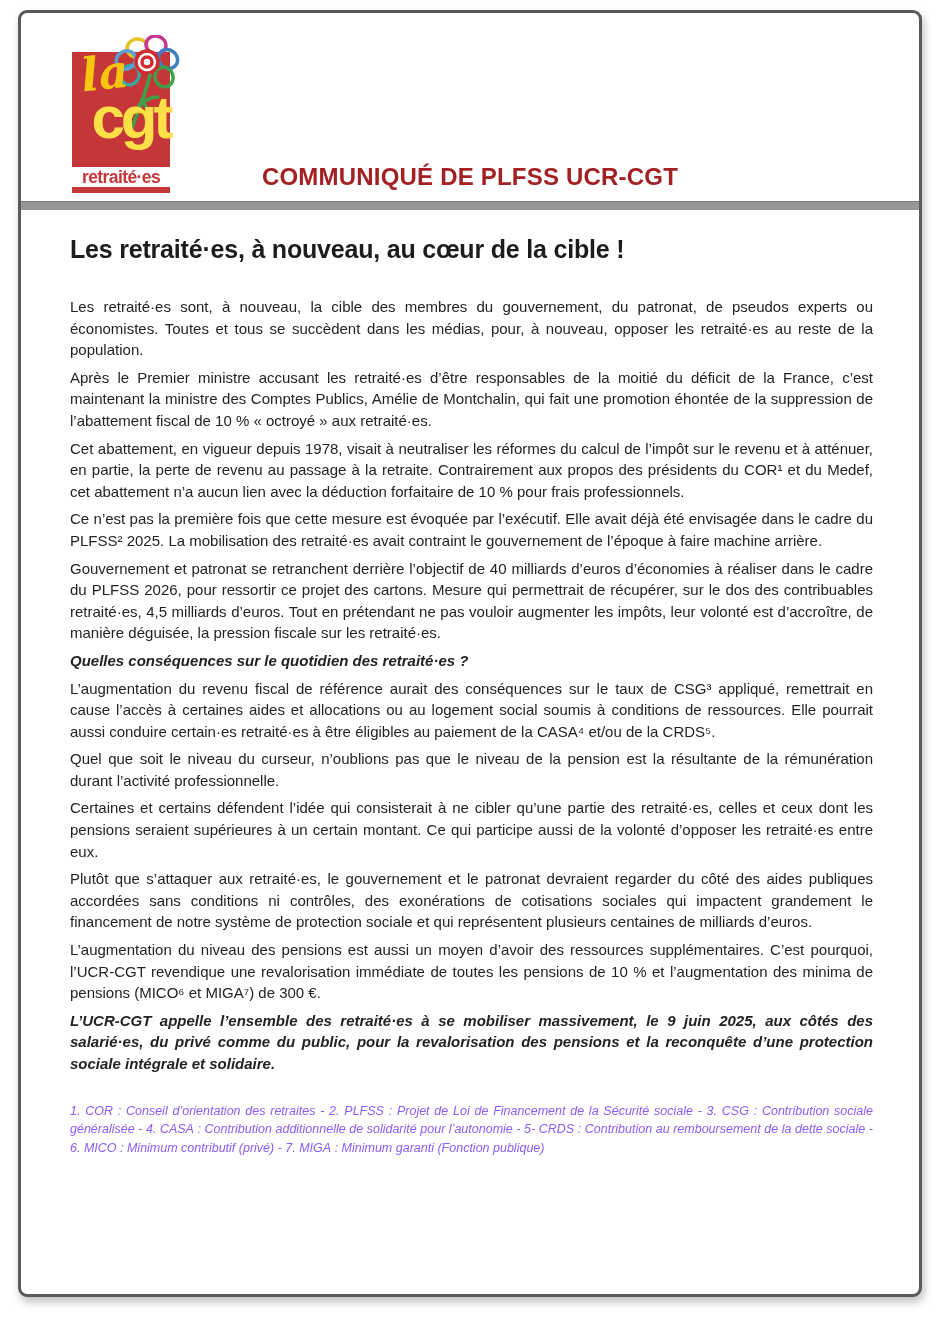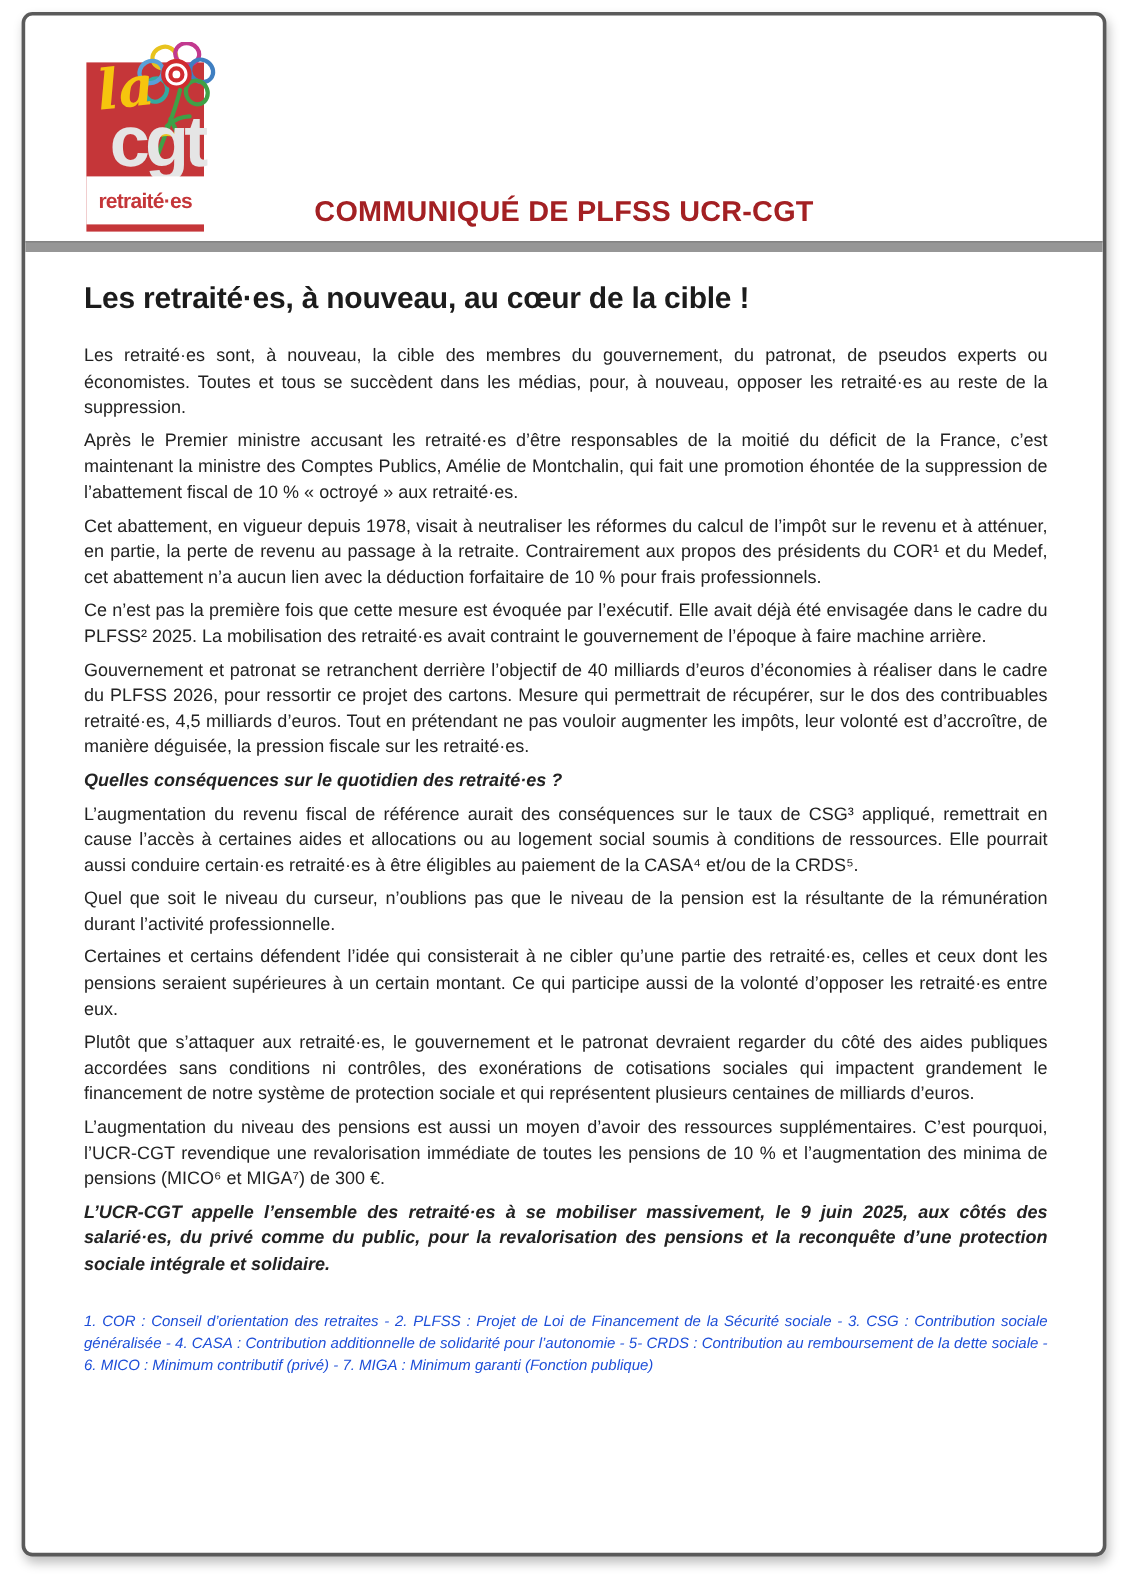--- a/index.html
+++ b/index.html
@@ -31,28 +31,28 @@
     color: #f6c50e;
     font-family: "DejaVu Serif", serif;
     font-style: italic; font-weight: bold;
     font-size: 46px; line-height: 1;
     transform: rotate(-6deg);
     z-index: 3;
   }
   .logo-cgt {
     position: absolute; left: 0; right: 0; top: 36px;
     text-align: center;
-    color: #e5e5e5; font-weight: bold;
+    color: #fde047; font-weight: bold;
     font-size: 60px; line-height: 1;
     letter-spacing: -4px;
     z-index: 2;
     margin-left: 19px;
   }
   .logo-band {
-    position: absolute; left: 0; right: 0; bottom: 6px; height: 40px;
+    position: absolute; left: 0; right: 0; bottom: 6px; height: 20px;
     background: #ffffff;
     display: flex; align-items: center; justify-content: center;
     z-index: 4;
   }
   .logo-band span {
     color: var(--cgt-red);
     font-weight: bold; font-size: 17.5px; letter-spacing: -0.6px;
     white-space: nowrap;
   }
   .flower {
@@ -65,40 +65,40 @@
     color: var(--header-red);
     font-size: 24px; font-weight: bold;
     letter-spacing: 0.2px;
   }
   .divider { height: 9px; background: var(--divider-gray); border-top: 1px solid #7b7b7b; }
   
   .content { padding: 25px 46px 0 49px; color: var(--text-color); }
   .article-title {
     font-size: 25px; font-weight: bold; color: #1c1c1c;
     letter-spacing: -0.2px;
-    margin-bottom: 22px;
+    margin-bottom: 32px;
   }
   .content p {
     font-size: 15px; line-height: 21.6px;
     text-align: justify;
     margin-bottom: 6px;
     color: var(--text-color);
   }
   .content p.bold { font-weight: bold; font-style: italic; }
   .dateline {
     text-align: right;
     font-size: 15px; line-height: 22px;
     margin-top: 5px;
   }
   .footnotes {
     margin-top: 27px;
     font-style: italic;
     font-size: 12.5px; line-height: 18.5px;
     text-align: justify;
-    color: #1d4ed8;
+    color: #8b5cf6;
   }
 </style>
 </head>
 <body>
 
 <div class="stage">
   <div class="card">
 
     <div class="header-zone">
       <div class="logo">
@@ -125,21 +125,21 @@
         </div>
       </div>
       <div class="header-title">COMMUNIQUÉ DE PLFSS UCR-CGT</div>
     </div>
 
     <div class="divider"></div>
 
     <div class="content">
       <h1 class="article-title">Les retraité·es, à nouveau, au cœur de la cible&nbsp;!</h1>
 
-      <p>Les retraité·es sont, à nouveau, la cible des membres du gouvernement, du patronat, de pseudos experts ou économistes. Toutes et tous se succèdent dans les médias, pour, à nouveau, opposer les retraité·es au reste de la suppression.</p>
+      <p>Les retraité·es sont, à nouveau, la cible des membres du gouvernement, du patronat, de pseudos experts ou économistes. Toutes et tous se succèdent dans les médias, pour, à nouveau, opposer les retraité·es au reste de la population.</p>
       <p>Après le Premier ministre accusant les retraité·es d’être responsables de la moitié du déficit de la France, c’est maintenant la ministre des Comptes Publics, Amélie de Montchalin, qui fait une promotion éhontée de la suppression de l’abattement fiscal de 10&nbsp;% «&nbsp;octroyé&nbsp;» aux retraité·es.</p>
       <p>Cet abattement, en vigueur depuis 1978, visait à neutraliser les réformes du calcul de l’impôt sur le revenu et à atténuer, en partie, la perte de revenu au passage à la retraite. Contrairement aux propos des présidents du COR¹ et du Medef, cet abattement n’a aucun lien avec la déduction forfaitaire de 10&nbsp;% pour frais professionnels.</p>
       <p>Ce n’est pas la première fois que cette mesure est évoquée par l’exécutif. Elle avait déjà été envisagée dans le cadre du PLFSS² 2025. La mobilisation des retraité·es avait contraint le gouvernement de l’époque à faire machine arrière.</p>
       <p>Gouvernement et patronat se retranchent derrière l’objectif de 40 milliards d’euros d’économies à réaliser dans le cadre du PLFSS 2026, pour ressortir ce projet des cartons. Mesure qui permettrait de récupérer, sur le dos des contribuables retraité·es, 4,5 milliards d’euros. Tout en prétendant ne pas vouloir augmenter les impôts, leur volonté est d’accroître, de manière déguisée, la pression fiscale sur les retraité·es.</p>
       <p class="bold">Quelles conséquences sur le quotidien des retraité·es&nbsp;?</p>
       <p>L’augmentation du revenu fiscal de référence aurait des conséquences sur le taux de CSG³ appliqué, remettrait en cause l’accès à certaines aides et allocations ou au logement social soumis à conditions de ressources. Elle pourrait aussi conduire certain·es retraité·es à être éligibles au paiement de la CASA⁴ et/ou de la CRDS⁵.</p>
       <p>Quel que soit le niveau du curseur, n’oublions pas que le niveau de la pension est la résultante de la rémunération durant l’activité professionnelle.</p>
       <p>Certaines et certains défendent l’idée qui consisterait à ne cibler qu’une partie des retraité·es, celles et ceux dont les pensions seraient supérieures à un certain montant. Ce qui participe aussi de la volonté d’opposer les retraité·es entre eux.</p>
       <p>Plutôt que s’attaquer aux retraité·es, le gouvernement et le patronat devraient regarder du côté des aides publiques accordées sans conditions ni contrôles, des exonérations de cotisations sociales qui impactent grandement le financement de notre système de protection sociale et qui représentent plusieurs centaines de milliards d’euros.</p>
       <p>L’augmentation du niveau des pensions est aussi un moyen d’avoir des ressources supplémentaires. C’est pourquoi, l’UCR-CGT revendique une revalorisation immédiate de toutes les pensions de 10&nbsp;% et l’augmentation des minima de pensions (MICO⁶ et MIGA⁷) de 300&nbsp;€.</p>

